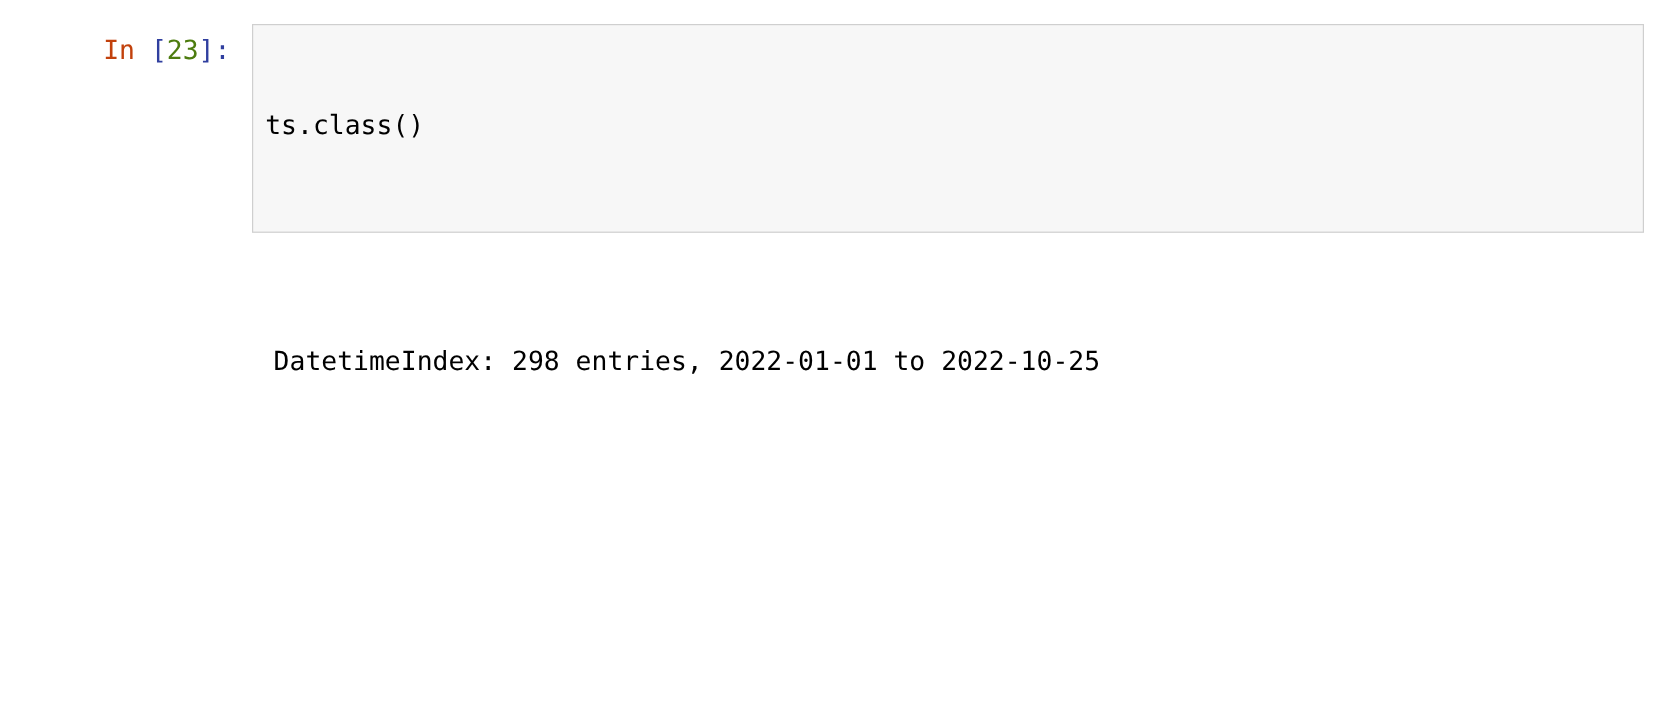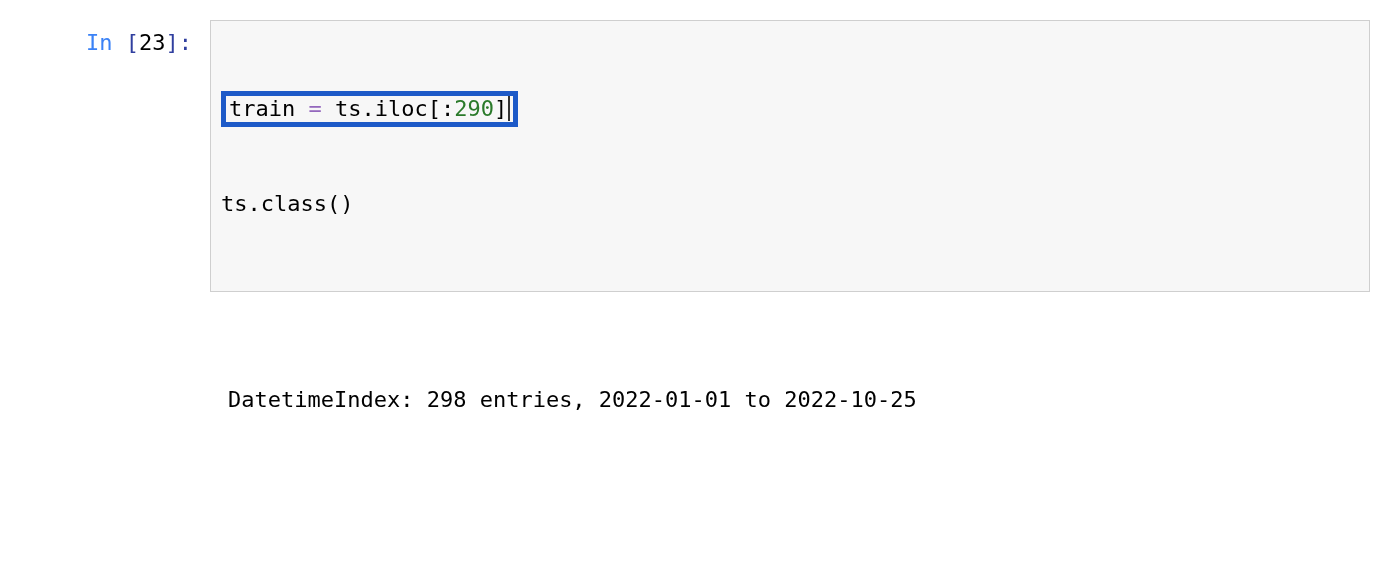--- a/index.html
+++ b/index.html
@@ -22,23 +22,23 @@
     }
     .prompt {
       width: 200px;
       text-align: right;
       padding-right: 18px;
       padding-top: 8px;
       color: #303F9F;
       white-space: nowrap;
       flex-shrink: 0;
     }
-    .prompt .in-label { color: #3b82f6; }
+    .prompt .in-label { color: #c2410c; }
     .prompt .bracket { color: #303F9F; }
-    .prompt .num { color: #000000; font-weight: 500; }
+    .prompt .num { color: #4d7c0f; font-weight: 500; }
     .code-area {
       flex: 1;
       background: #f7f7f7;
       border: 1px solid #cfcfcf;
       padding: 8px 10px 10px 10px;
       white-space: pre;
       color: #000;
     }
     .code-line {
       line-height: 1.4;
@@ -75,21 +75,20 @@
     }
   </style>
 </head>
 <body>
 
 <div class="cell">
   <div class="prompt">
     <span class="in-label">In </span><span class="bracket">[</span><span class="num">23</span><span class="bracket">]:</span>
   </div>
   <div class="code-area">
-    <div class="code-line"><span class="highlight-box-1"><span class="tok-ident">train</span><span class="tok-op"> = </span><span class="tok-ident">ts</span><span class="tok-dot">.</span><span class="tok-ident">iloc</span><span class="tok-punct">[:</span><span class="tok-num">290</span><span class="tok-punct">]</span><span class="cursor"></span></span></div>
     <div class="code-line"><span class="tok-ident">ts</span><span class="tok-dot">.</span><span class="tok-ident">class</span><span class="tok-punct">()</span></div>
   </div>
 </div>
 
 <div class="output-area">
   <div class="output-line">DatetimeIndex: 298 entries, 2022-01-01 to 2022-10-25</div>
   
   
   
   

